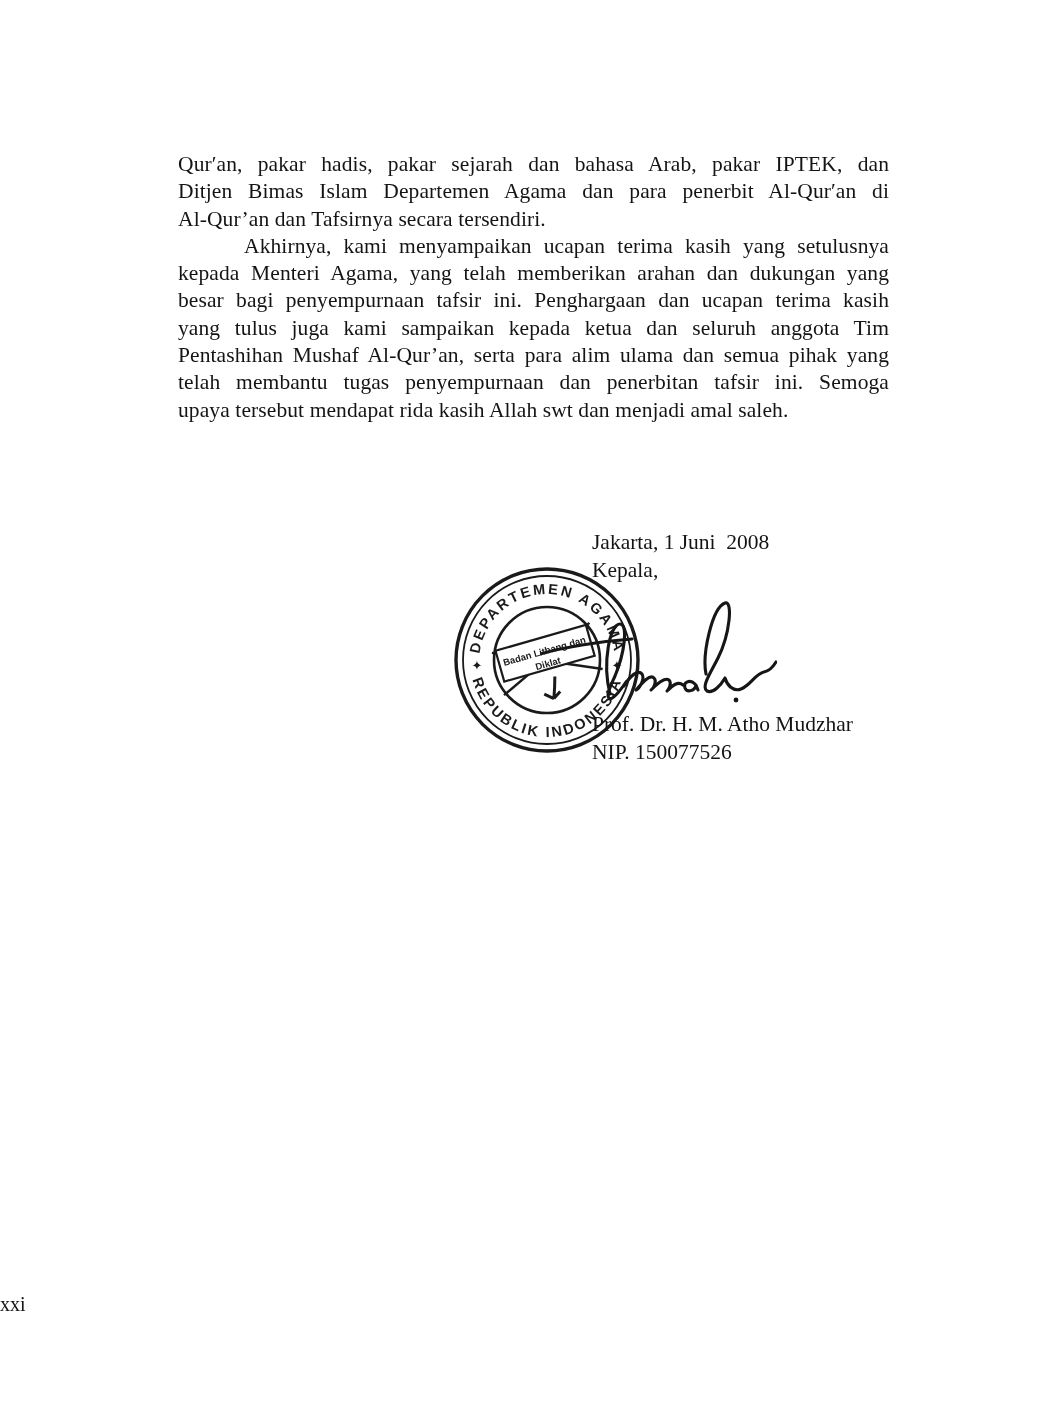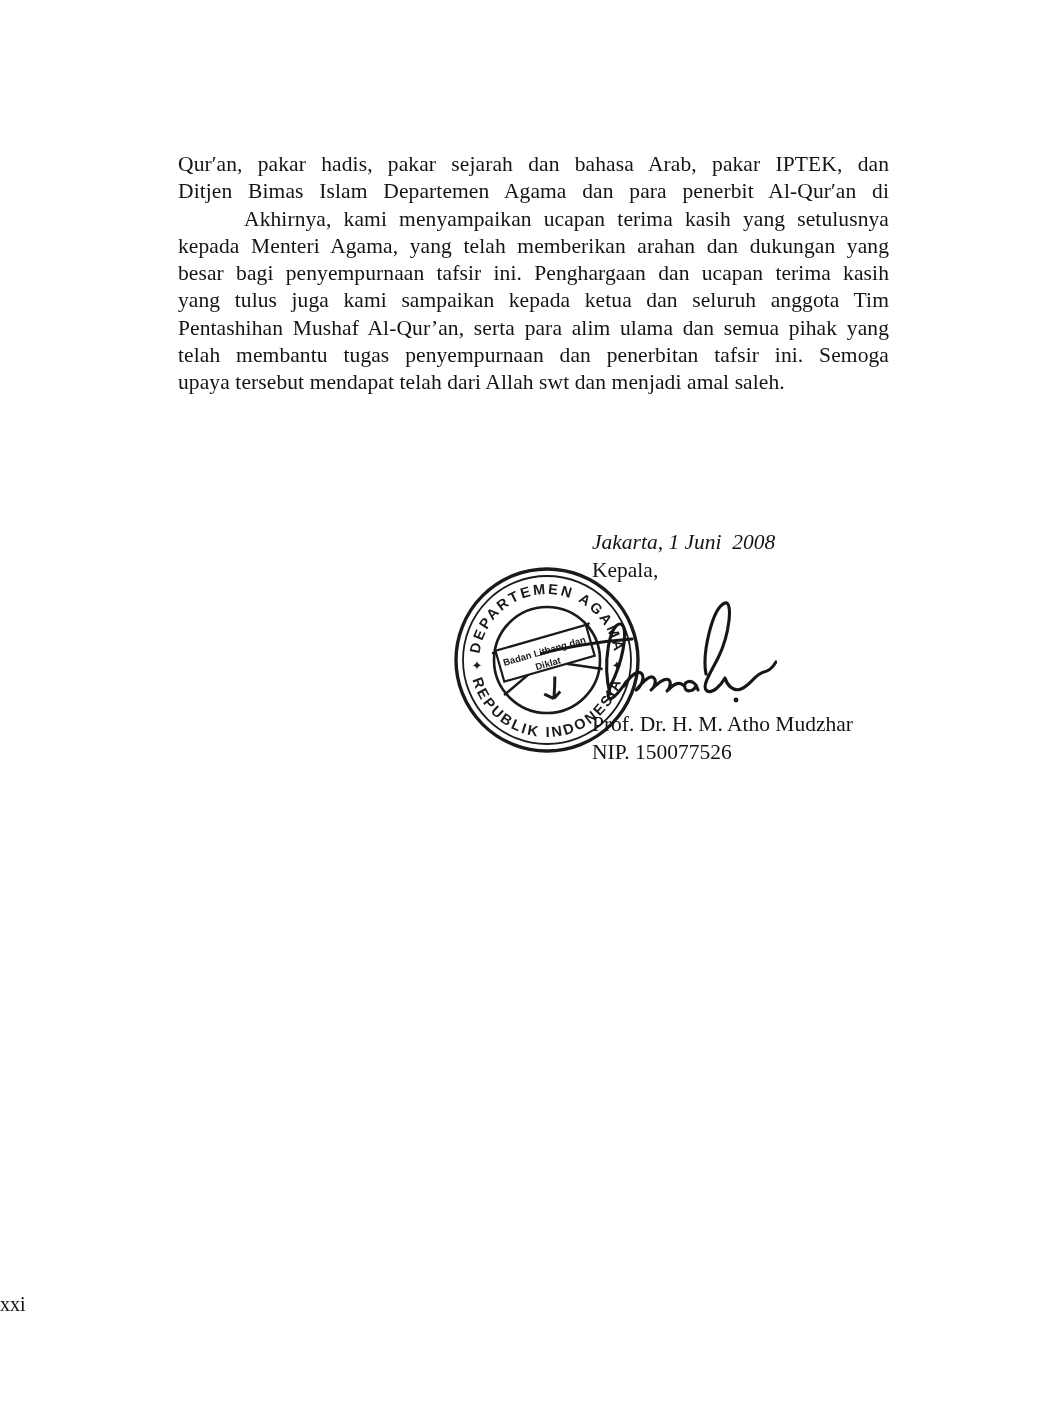--- a/index.html
+++ b/index.html
@@ -24,21 +24,21 @@
     white-space:normal;
     text-align:justify;
     text-align-last:justify;
     text-justify:inter-word;
   }
   .line.indent { padding-left:66px; }
   .date-block {
     position:absolute; left:592px; top:529px;
     font-size:21.5px; line-height:27.5px;
   }
-  .pre { white-space:pre;font-style:italic; }
+  .pre { white-space:pre; }
   .stamp-svg {
     position:absolute; left:452px; top:564px;
     width:190px; height:192px;
   }
   .signature-svg {
     position:absolute; left:540px; top:594px;
     width:237px; height:114px;
   }
   .name-block {
     position:absolute; left:592px; top:711px;
@@ -68,29 +68,30 @@
 </style>
 </head>
 <body>
 
 <div class="page">
 
   <div class="text-block">
     <div class="para">
       <div class="line j">Qur′an, pakar hadis, pakar sejarah dan bahasa Arab, pakar IPTEK, dan</div>
       <div class="line j">Ditjen Bimas Islam Departemen Agama dan para penerbit Al-Qur′an di</div>
+      <div class="line">Al-Qur’an dan Tafsirnya secara tersendiri.</div>
     </div>
     <div class="para">
       <div class="line j indent">Akhirnya, kami menyampaikan ucapan terima kasih yang setulusnya</div>
       <div class="line j">kepada Menteri Agama, yang telah memberikan arahan dan dukungan yang</div>
       <div class="line j">besar bagi penyempurnaan tafsir ini. Penghargaan dan ucapan terima kasih</div>
       <div class="line j">yang tulus juga kami sampaikan kepada ketua dan seluruh anggota Tim</div>
       <div class="line j">Pentashihan Mushaf Al-Qur’an, serta para alim ulama dan semua pihak yang</div>
       <div class="line j">telah membantu tugas penyempurnaan dan penerbitan tafsir ini. Semoga</div>
-      <div class="line">upaya tersebut mendapat telah dari Allah swt dan menjadi amal saleh.</div>
+      <div class="line">upaya tersebut mendapat rida kasih Allah swt dan menjadi amal saleh.</div>
     </div>
   </div>
 
   <div class="date-block">
     <div class="pre">Jakarta, 1 Juni  2008</div>
     <div>Kepala,</div>
   </div>
 
   <svg class="stamp-svg" viewBox="0 0 190 190" aria-hidden="true">
     <defs>

